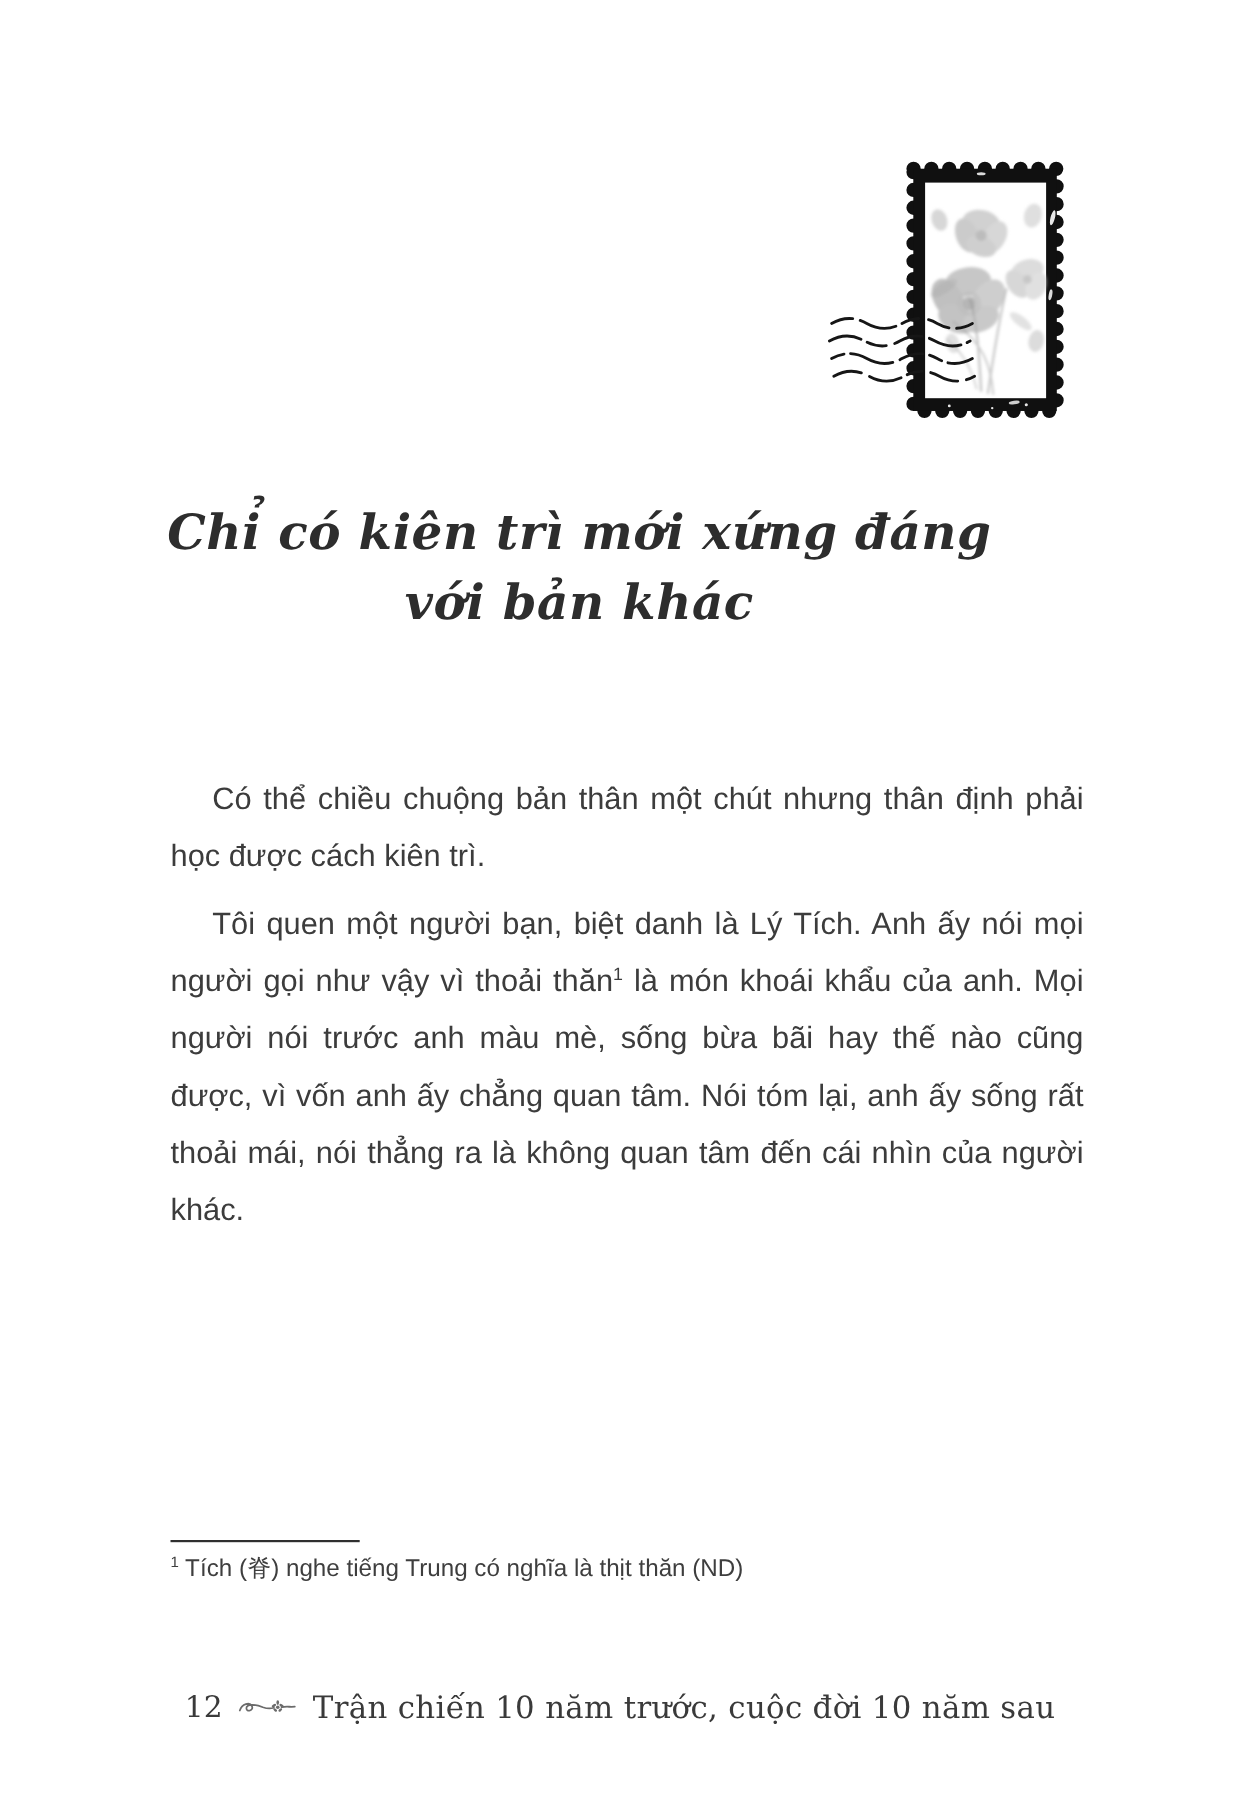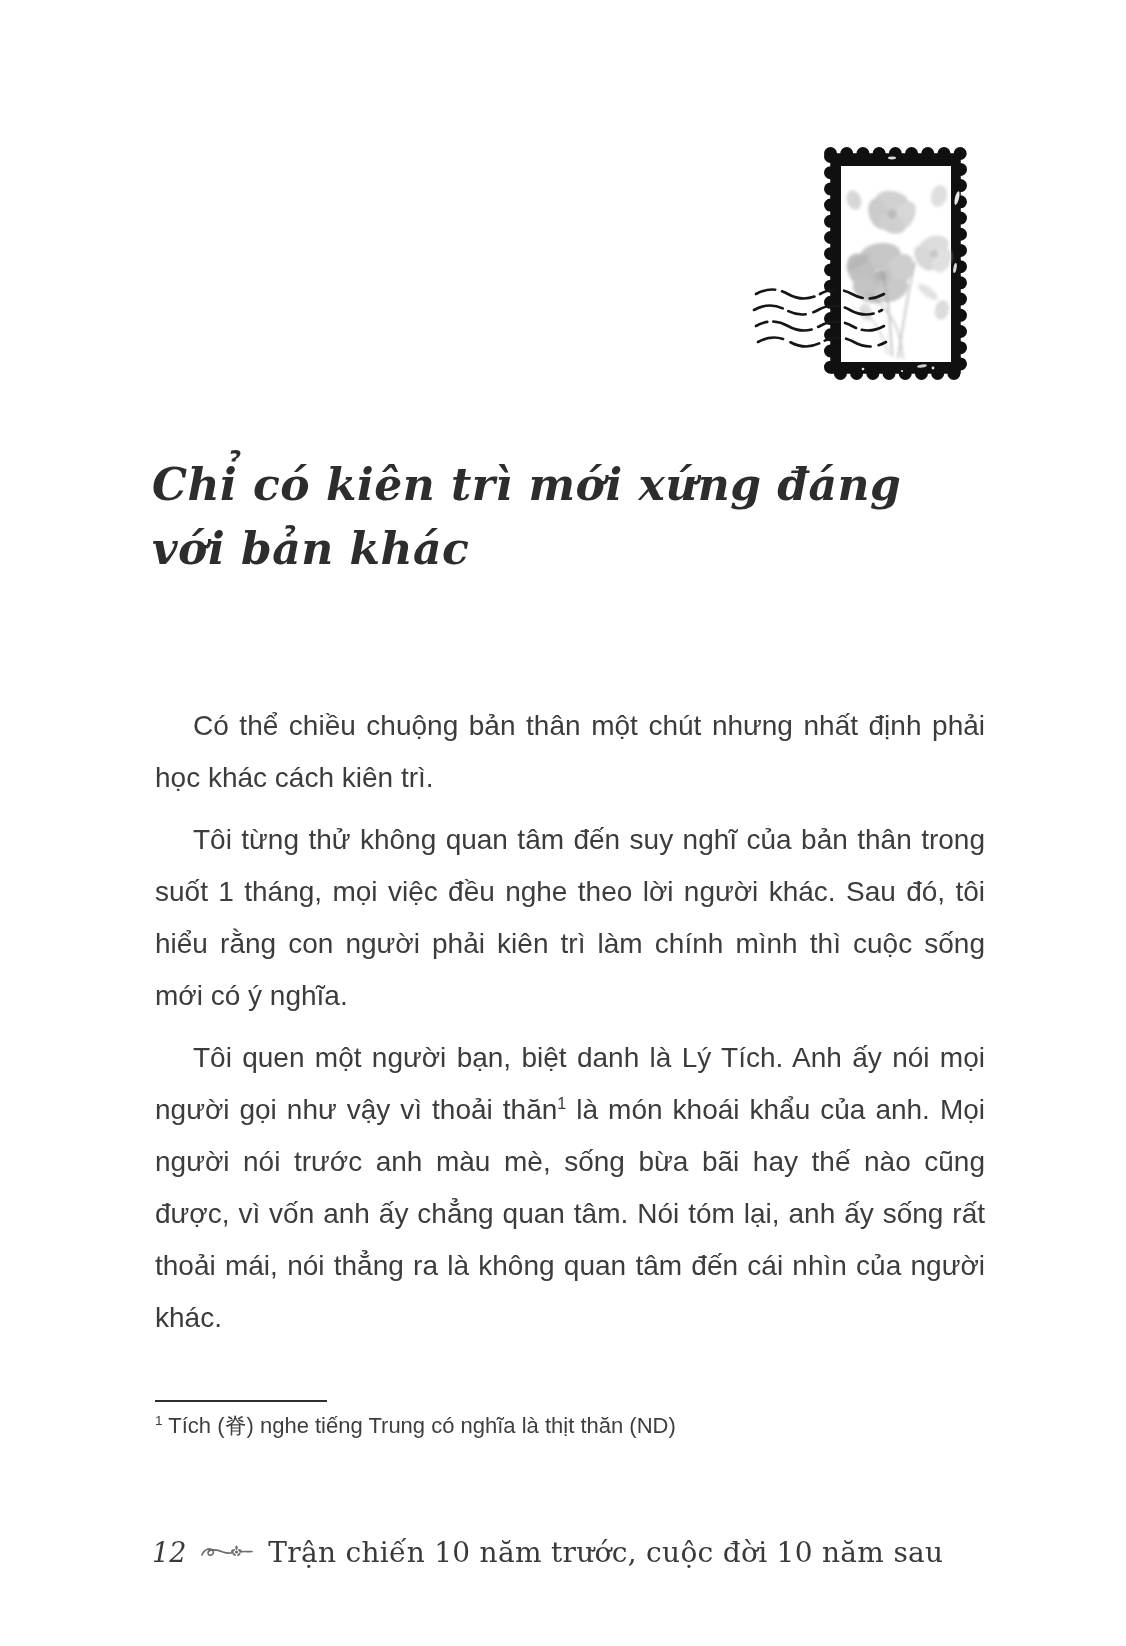--- a/index.html
+++ b/index.html
@@ -21,21 +21,21 @@
   .chapter-title {
     position: absolute;
     left: 152px; top: 424px;
     font-family: "DejaVu Serif", serif;
     font-style: italic;
     font-size: 44px;
     line-height: 64px;
     color: #2d2d2d;
     letter-spacing: 0.5px;
   }
-  .chapter-title span { display: block; }
+  .chapter-title span { display: block; text-align: center; }
 
   .body-text {
     position: absolute;
     left: 155px; top: 700px;
     width: 830px;
     font-size: 28px;
     line-height: 52px;
     color: #3c3c3c;
     text-align: justify;
   }
@@ -61,22 +61,22 @@
   .page-footer {
     position: absolute;
     left: 152px; top: 1536px;
     display: flex;
     align-items: center;
     gap: 14px;
     color: #3a3a3a;
   }
   .page-footer .page-num {
     font-family: "DejaVu Serif", serif;
-    font-style: italic;
     font-size: 27px;
+    margin-left: 16px;
   }
   .page-footer .book-title {
     font-family: "DejaVu Serif", serif;
     font-size: 28px;
     letter-spacing: 0.3px;
     white-space: nowrap;
   }
   .ornament { display: block; }
 </style>
 </head>
@@ -158,22 +158,21 @@
       </g>
     </svg>
   </div>
 
   <h1 class="chapter-title">
     <span>Chỉ có kiên trì mới xứng đáng</span>
     <span>với bản khác</span>
   </h1>
 
   <div class="body-text">
-    <p>Có thể chiều chuộng bản thân một chút nhưng nhất định phải học khác cách kiên trì.</p>
-    <p>Tôi từng thử không quan tâm đến suy nghĩ của bản thân trong suốt 1 tháng, mọi việc đều nghe theo lời người khác. Sau đó, tôi hiểu rằng con người phải kiên trì làm chính mình thì cuộc sống mới có ý nghĩa.</p>
+    <p>Có thể chiều chuộng bản thân một chút nhưng thân định phải học được cách kiên trì.</p>
     <p><span>Tôi quen một người bạn, biệt danh là Lý Tích. Anh ấy nói mọi người gọi như vậy vì thoải thăn</span><sup class="fn-ref">1</sup><span> là món khoái khẩu của anh. Mọi người nói trước anh màu mè, sống bừa bãi hay thế nào cũng được, vì vốn anh ấy chẳng quan tâm. Nói tóm lại, anh ấy sống rất thoải mái, nói thẳng ra là không quan tâm đến cái nhìn của người khác.</span></p>
   </div>
 
   <div class="footnote">
     <div class="footnote-rule"></div>
     <p><sup>1</sup><span> Tích (脊) nghe tiếng Trung có nghĩa là thịt thăn (ND)</span></p>
   </div>
 
   <div class="page-footer">
     <span class="page-num">12</span>

